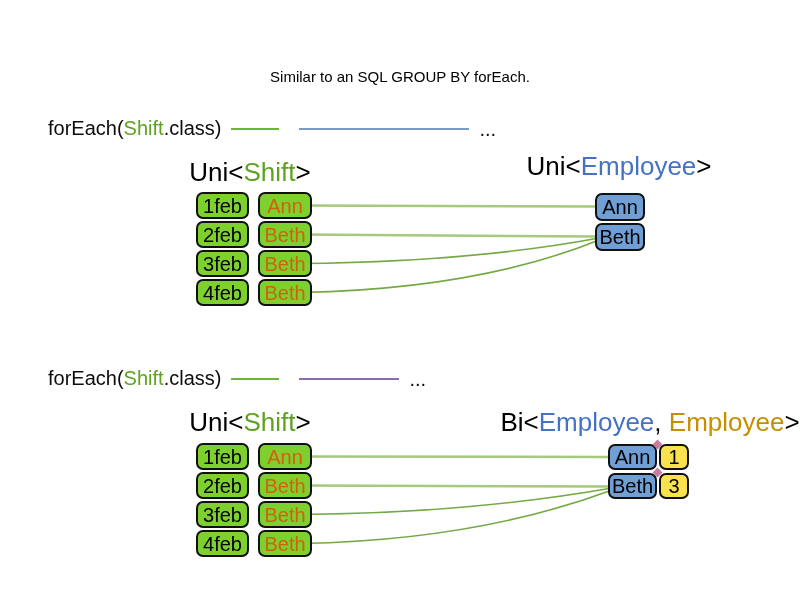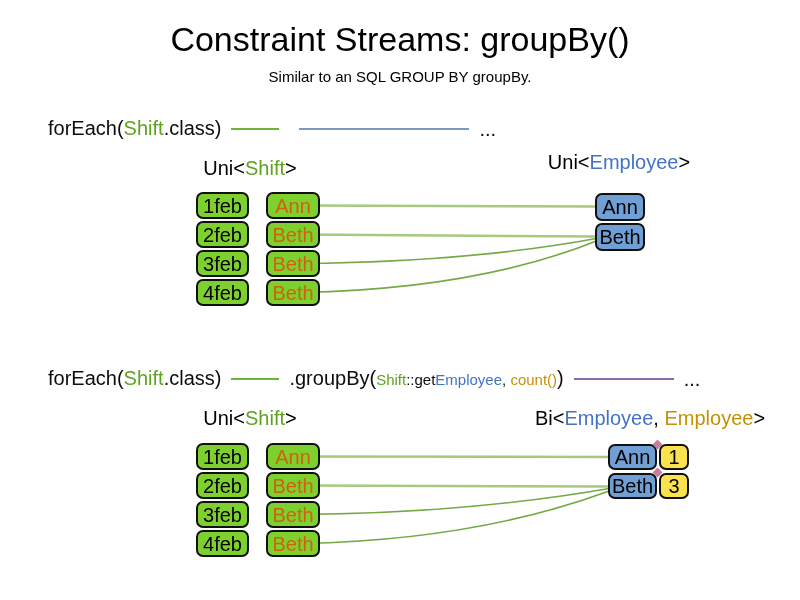--- a/index.html
+++ b/index.html
@@ -23,24 +23,24 @@
   .c-green  { color:#5FA221; }
   .c-blue   { color:#4472C4; }
   .c-gold   { color:#C49000; }
   .dash { height:0; border-top:2px solid #000; margin:0 10px; }
   .dash.green  { width:48px;  border-color:#6CB33F; }
   .dash.blue   { width:170px; border-color:#7C99C4; }
   .dash.purple { width:100px; border-color:#8C6BAD; }
   .ellipsis { align-self:flex-end; line-height:1.05; }
   .typelabel {
     position:absolute; transform:translateX(-50%);
-    font-size:20px; white-space:pre; color:#000;
+    font-size:26px; white-space:pre; color:#000;
   }
   .shift-table { position:absolute; left:196px; }
-  .srow { display:flex; gap:17px; margin-bottom:2px; }
+  .srow { display:flex; gap:9px; margin-bottom:2px; }
   .cell {
     box-sizing:border-box; height:27px; background:#7ED02F;
     border:2px solid #101010; border-radius:7px;
     display:flex; align-items:center; justify-content:center;
     font-size:20px; line-height:1;
   }
   .cell.date { width:53px; color:#000; }
   .cell.emp  { width:54px; color:#D2610E; }
   .gbox {
     position:absolute; box-sizing:border-box; background:#6F9FD4;
@@ -53,22 +53,21 @@
     position:absolute; width:7px; height:7px; background:#C97BA0;
     transform:rotate(45deg);
   }
   svg.flow { position:absolute; left:0; top:0; pointer-events:none; }
 </style>
 </head>
 <body>
 
 <div class="slide">
 
-  <div class="title">Constraint Streams: groupBy()</div>
-  <div class="subtitle">Similar to an SQL GROUP BY groupBy.</div>
+  <div class="subtitle">Similar to an SQL GROUP BY forEach.</div>
 
   <svg class="flow" width="800" height="600">
 
     <path d="M301 205.5 L599 206.5" fill="none" stroke="#A5C97E" stroke-width="2.5"></path>
     <path d="M301 234.5 L599 236.5" fill="none" stroke="#A5C97E" stroke-width="2.5"></path>
     <path d="M301 263.5 Q470 262 599 238" fill="none" stroke="#74A944" stroke-width="1.6"></path>
     <path d="M301 292.5 Q478 289 599 240" fill="none" stroke="#74A944" stroke-width="1.6"></path>
 
     <path d="M301 456.5 L612 457" fill="none" stroke="#A5C97E" stroke-width="2.5"></path>
     <path d="M301 485.5 L612 486.5" fill="none" stroke="#A5C97E" stroke-width="2.5"></path>
@@ -105,21 +104,20 @@
       <div class="cell emp">Beth</div>
     </div>
   </div>
 
   <div class="gbox" style="left:595px; top:193px; width:50px; height:28px;">Ann</div>
   <div class="gbox" style="left:595px; top:223px; width:50px; height:28px;">Beth</div>
 
   <div class="codeline" style="top:367px;">
     <span><span>forEach(</span><span class="c-green">Shift</span><span>.class)</span></span>
     <div class="dash green"></div>
-    <span><span>.groupBy(</span><span class="sm c-green">Shift</span><span class="sm">::get</span><span class="sm c-blue">Employee</span><span class="sm">, </span><span class="sm c-gold">count()</span><span>)</span></span>
     <div class="dash purple"></div>
     <span class="ellipsis">...</span>
   </div>
 
   <div class="typelabel" style="top:407px; left:250px;"><span>Uni&lt;</span><span class="c-green">Shift</span><span>&gt;</span></div>
 
   <div class="typelabel" style="top:407px; left:650px;"><span>Bi&lt;</span><span class="c-blue">Employee</span><span>, </span><span class="c-gold">Employee</span><span>&gt;</span></div>
 
   <div class="shift-table" style="top:443px;">
     <div class="srow">

